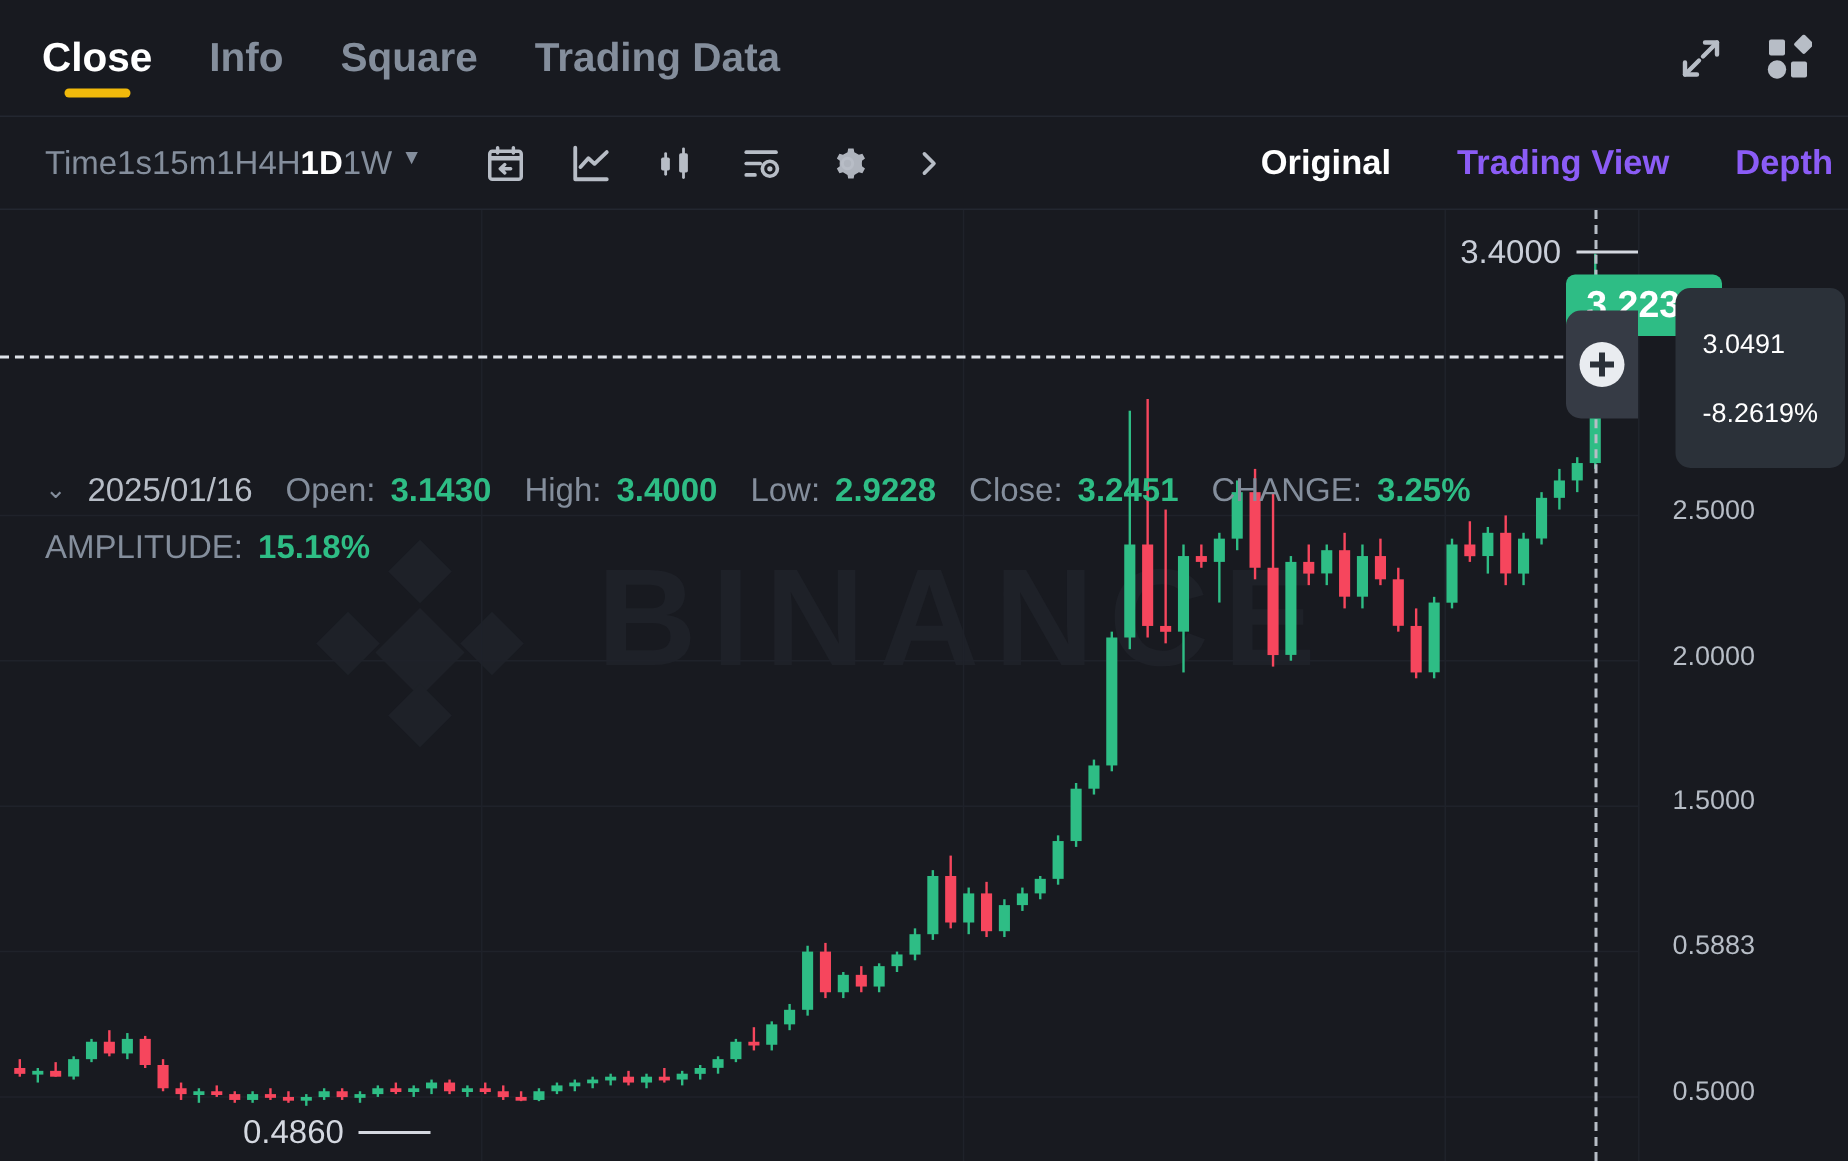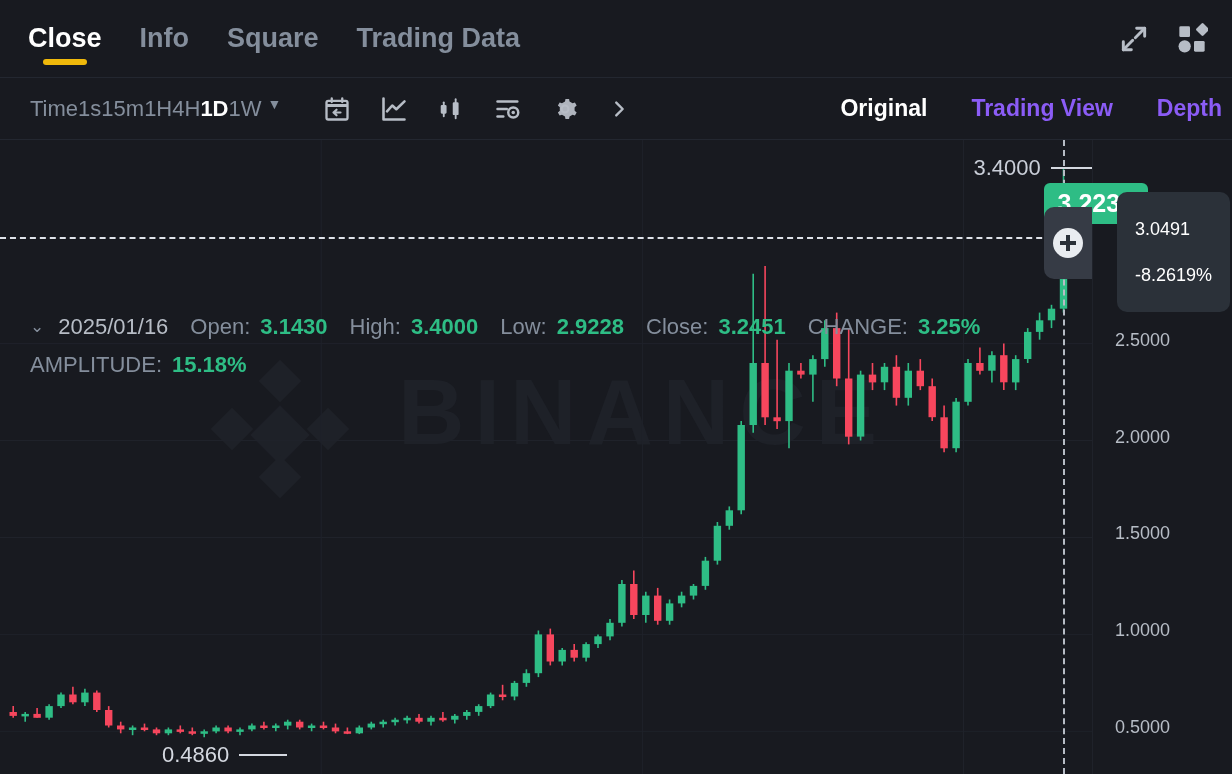--- a/index.html
+++ b/index.html
@@ -496,21 +496,21 @@
       <div class="row">
         <span class="k">AMPLITUDE:</span>
         <span class="v">15.18%</span>
       </div>
     </div>
 
     <div class="price-axis">
       <span class="axis-label" id="ax0" style="top: 189.578px;">2.5000</span>
       <span class="axis-label" id="ax1" style="top: 286.52px;">2.0000</span>
       <span class="axis-label" id="ax2" style="top: 383.462px;">1.5000</span>
-      <span class="axis-label" id="ax3" style="top: 480.404px;">1.0000</span>
+      <span class="axis-label" id="ax3" style="top: 480.404px;">0.5883</span>
       <span class="axis-label" id="ax4" style="top: 577.346px;">0.5000</span>
     </div>
 
     <div class="price-badge" id="price-badge" style="right: 84px; top: 43.2837px;">3.2236</div>
 
     <div class="tooltip-handle" id="tip-handle" style="right: 140px; top: 67.1164px;">
       <span class="plus-circle"></span>
     </div>
     <div class="tooltip" id="tooltip" style="right: 2px; top: 52.1164px;">
       <div>3.0491</div>

